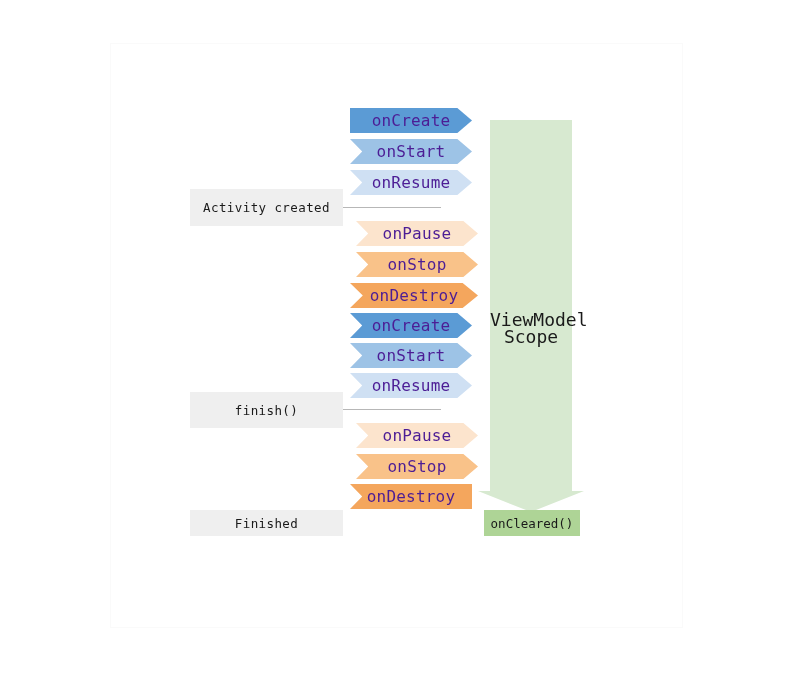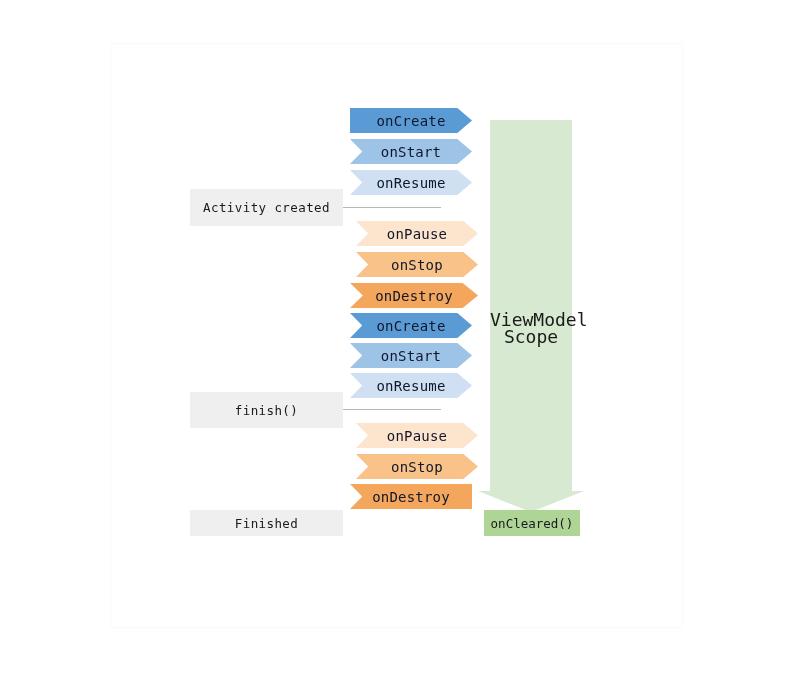--- a/index.html
+++ b/index.html
@@ -48,22 +48,22 @@
     box-sizing: border-box;
     white-space: pre;
   }
 
   
   .lifecycle-arrow {
     position: absolute;
     display: flex;
     align-items: center;
     justify-content: center;
-    font-size: 14px;
-    color: #0f172a;
+    font-size: 16px;
+    color: #4c1d95;
     box-sizing: border-box;
     white-space: pre;
     letter-spacing: 0.2px;
   }
   .shape-chevron {
     clip-path: polygon(0 0, 88% 0, 100% 50%, 88% 100%, 0 100%, 10% 50%);
   }
   .shape-flatleft {
     clip-path: polygon(0 0, 88% 0, 100% 50%, 88% 100%, 0 100%);
   }

